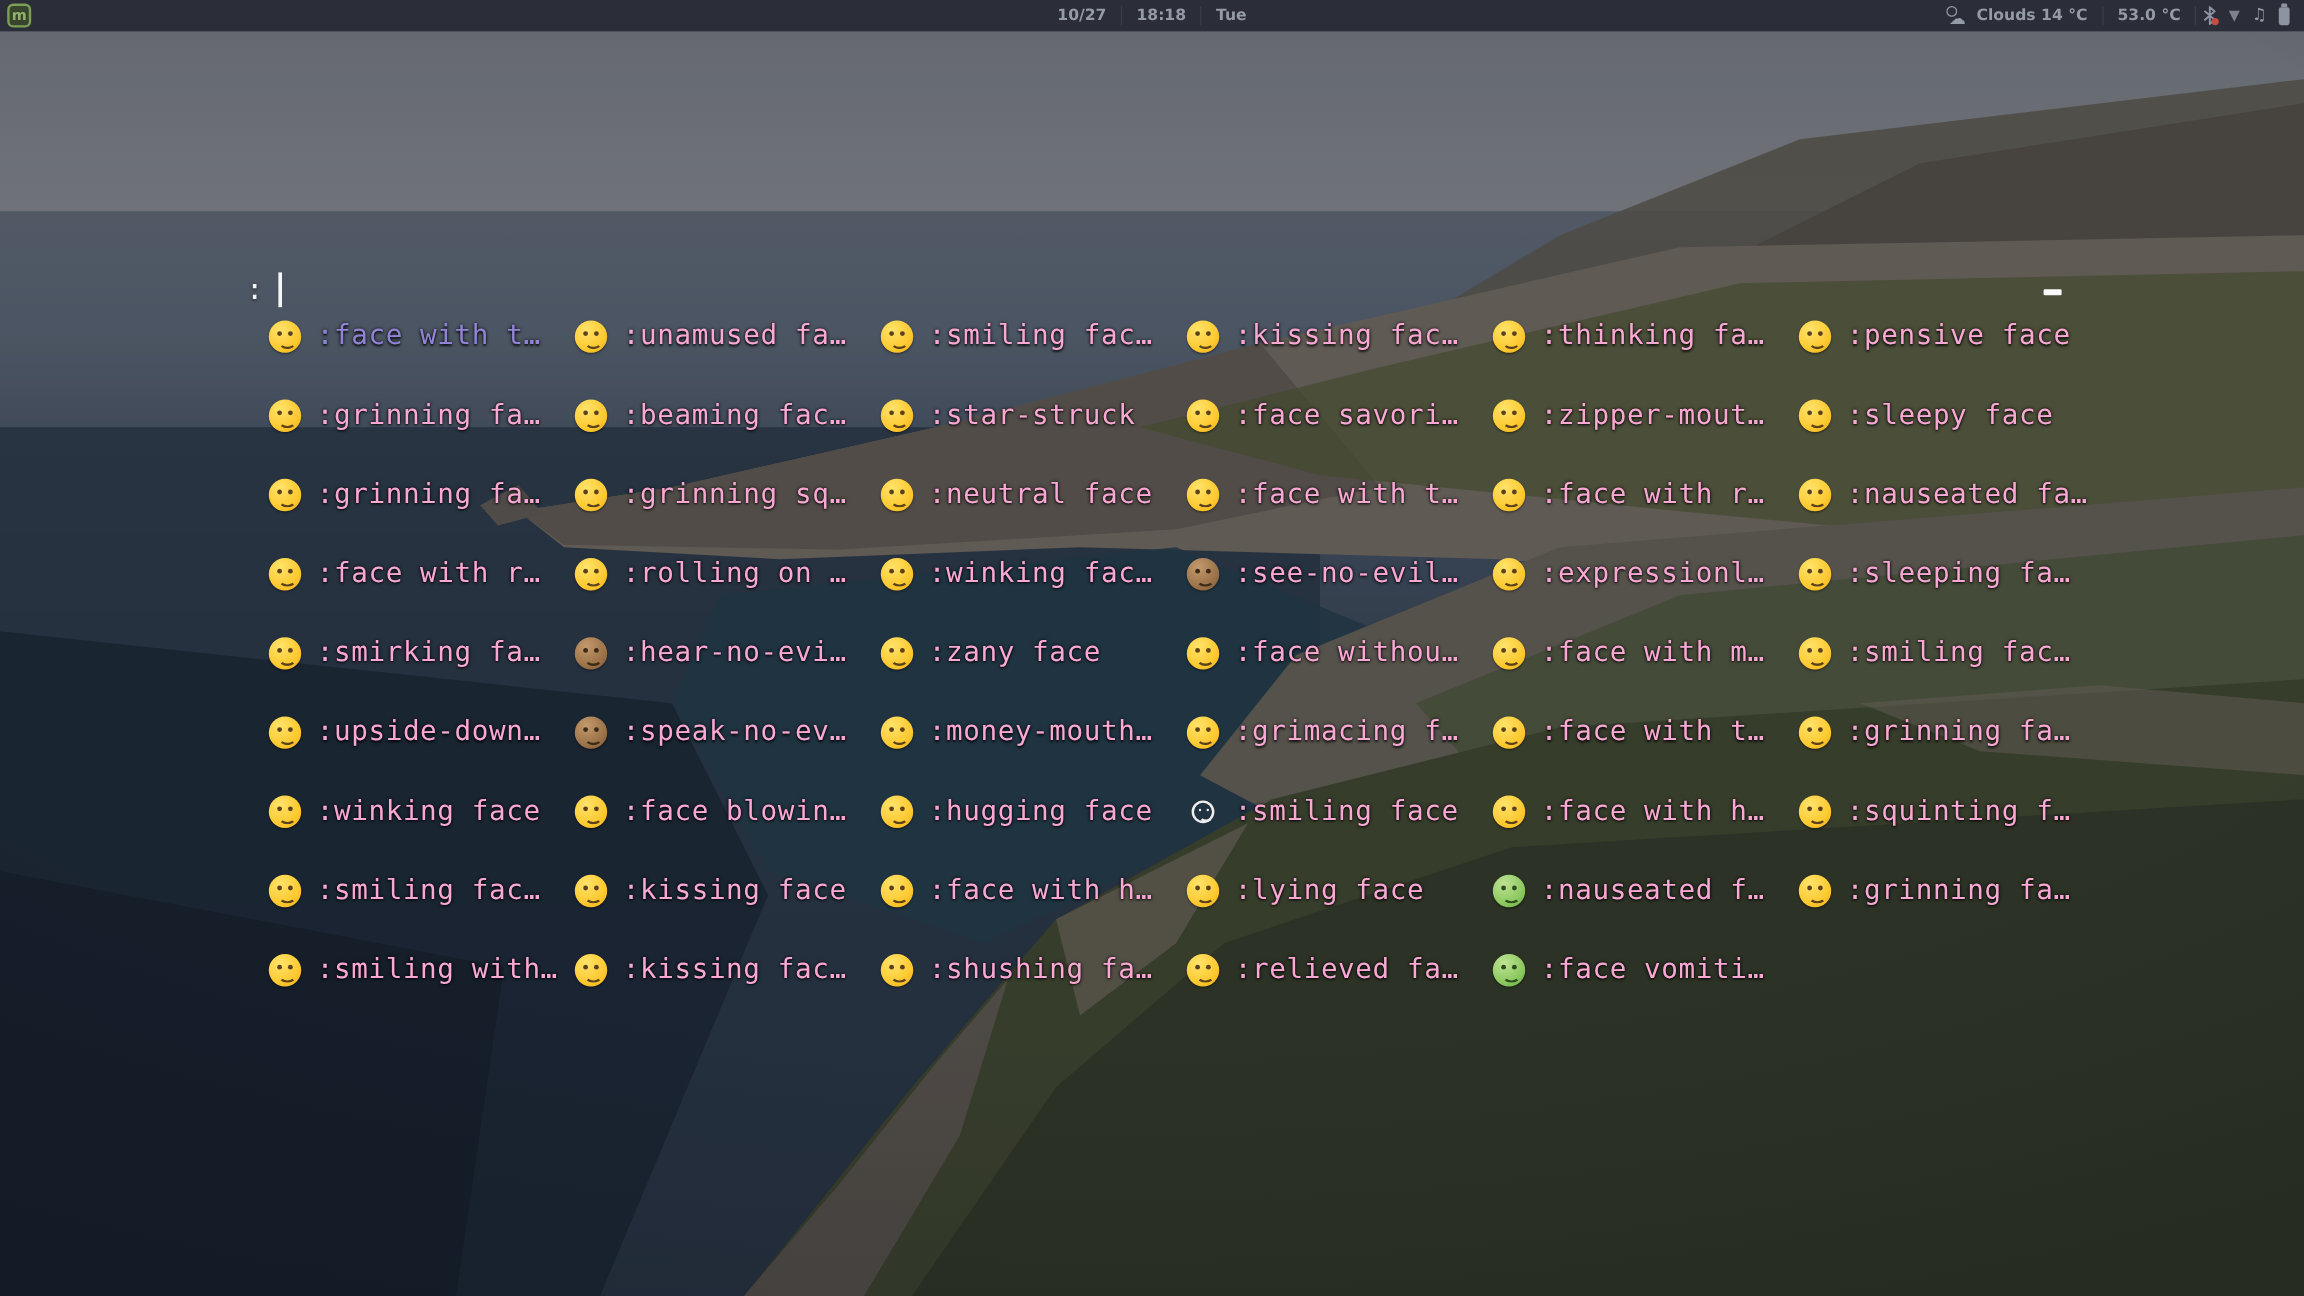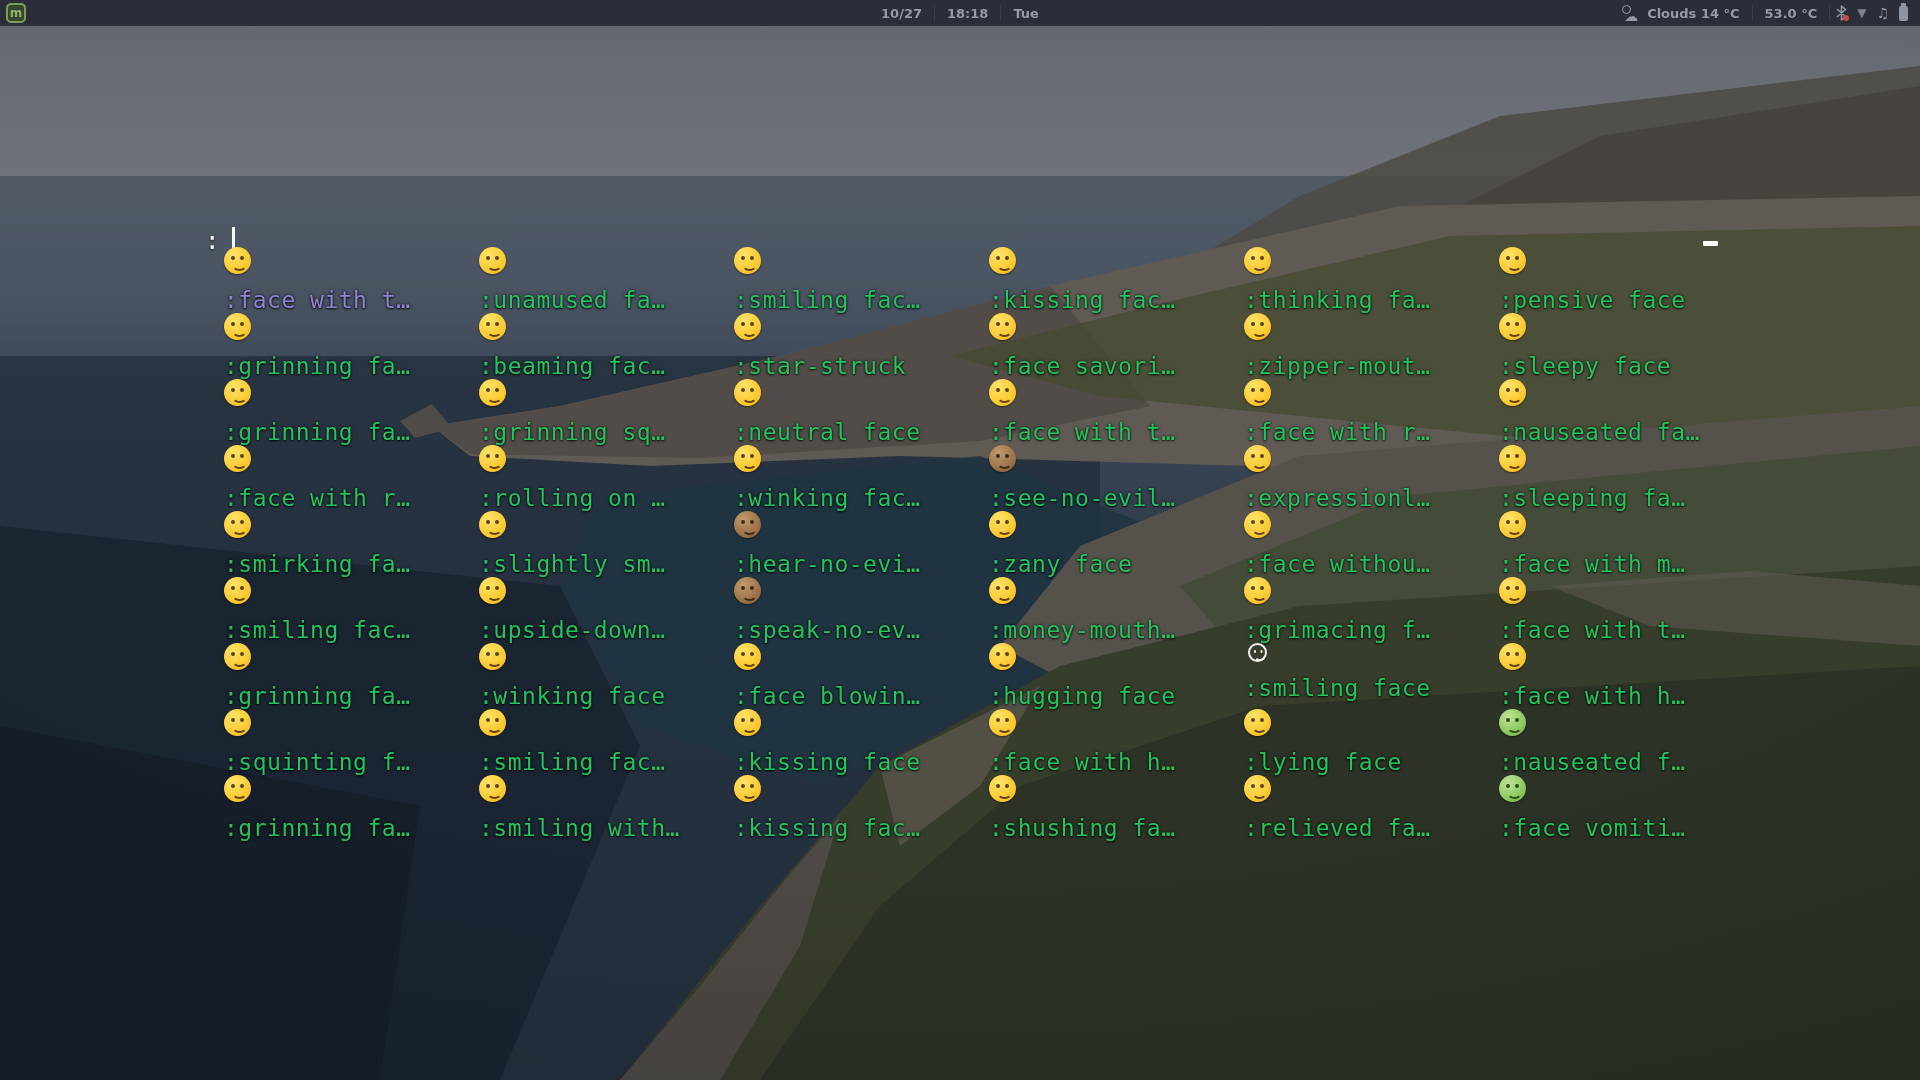--- a/index.html
+++ b/index.html
@@ -43,22 +43,22 @@
   
   .rofi { position:absolute; left:0; top:26px; width:1920px; height:1054px; z-index:10;
           font-family:"DejaVu Sans Mono", monospace; }
   .rofi-input { position:absolute; left:205px; top:198px; height:34px; display:flex; align-items:center; }
   .prompt { color:#f4f4f4; font-size:24px; text-shadow:0 1px 3px rgba(0,0,0,0.7); }
   .cursor { display:inline-block; width:3px; height:29px; background:#f7f7f7; margin-left:13px; }
   .scroll-dash { position:absolute; left:1703px; top:215px; width:15px; height:5px; background:#fafafa; border-radius:1px; }
 
   .emoji-grid { position:absolute; left:206px; top:221px; width:1530px;
                 display:grid; grid-template-columns:repeat(6,255px); grid-auto-rows:66px; }
-  .cell { display:flex; align-items:flex-start; gap:13px; padding-left:18px; cursor:pointer;flex-direction:column; }
-  .cell-label { color:#22c55e; font-size:23px; letter-spacing:0.5px; white-space:nowrap;
+  .cell { display:flex; align-items:center; gap:13px; padding-left:18px; cursor:pointer; }
+  .cell-label { color:#f9a8d4; font-size:23px; letter-spacing:0.5px; white-space:nowrap;
                 text-shadow:0 0 3px rgba(0,0,0,0.85), 0 1px 2px rgba(0,0,0,0.7); }
   .cell.selected .cell-label { color:#9184d6; }
 
   
   .face { position:relative; width:27px; height:27px; border-radius:50%; flex:0 0 27px;
           background: radial-gradient(circle at 35% 28%, #ffe36a 0%, #fdc930 62%, #f2ad12 100%);
           box-shadow: 0 1px 2px rgba(0,0,0,0.45); }
   .face::before { content:""; position:absolute; left:7px; top:9px; width:4px; height:4px; border-radius:50%;
                   background:#5c421c; box-shadow: 9px 0 0 #5c421c; }
   .face::after  { content:""; position:absolute; left:8px; top:12px; width:11px; height:8px;
@@ -256,24 +256,20 @@
     </div>
       <div class="cell">
       <span class="face" title="😴"></span>
       <span class="cell-label">:sleeping fa…</span>
     </div>
       <div class="cell">
       <span class="face" title="😏"></span>
       <span class="cell-label">:smirking fa…</span>
     </div>
       <div class="cell">
-      <span class="face" title="🙂"></span>
-      <span class="cell-label">:slightly sm…</span>
-    </div>
-      <div class="cell">
       <span class="face monkey" title="🙉"></span>
       <span class="cell-label">:hear-no-evi…</span>
     </div>
       <div class="cell">
       <span class="face" title="🤪"></span>
       <span class="cell-label">:zany face</span>
     </div>
       <div class="cell">
       <span class="face" title="😶"></span>
       <span class="cell-label">:face withou…</span>

